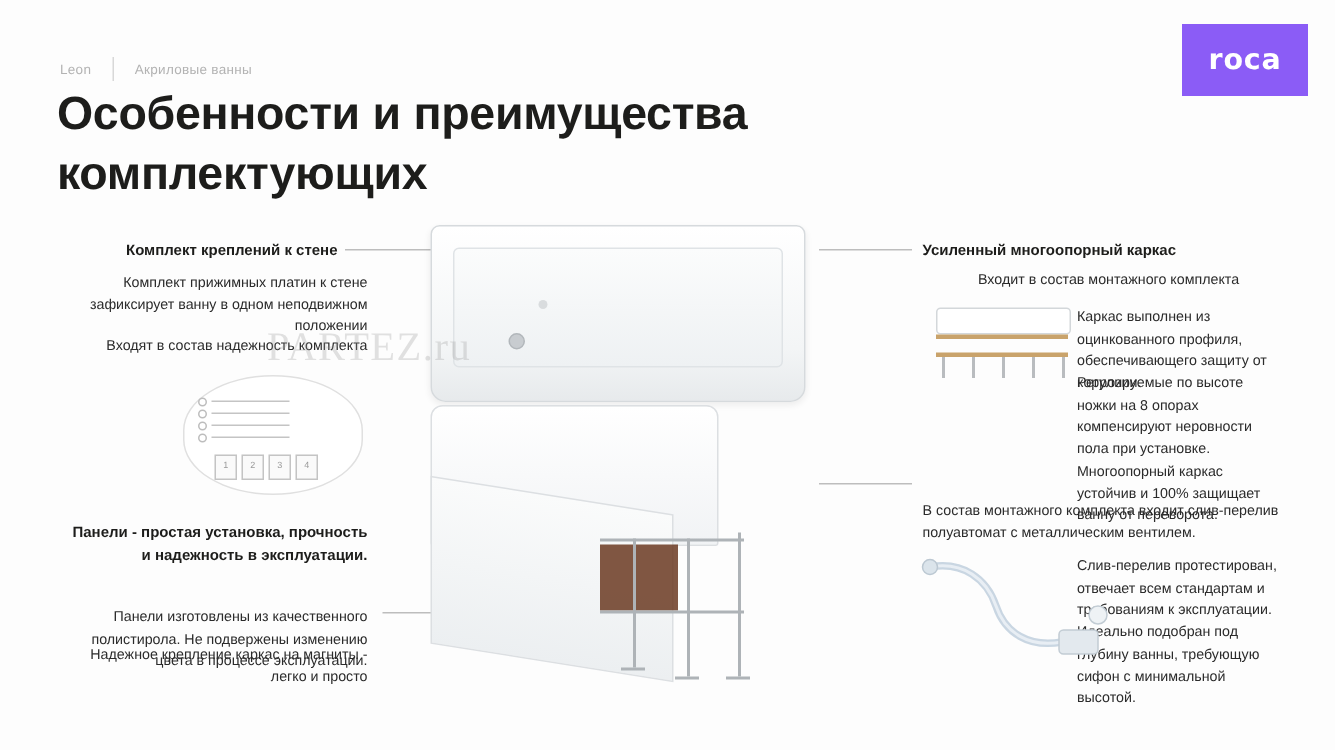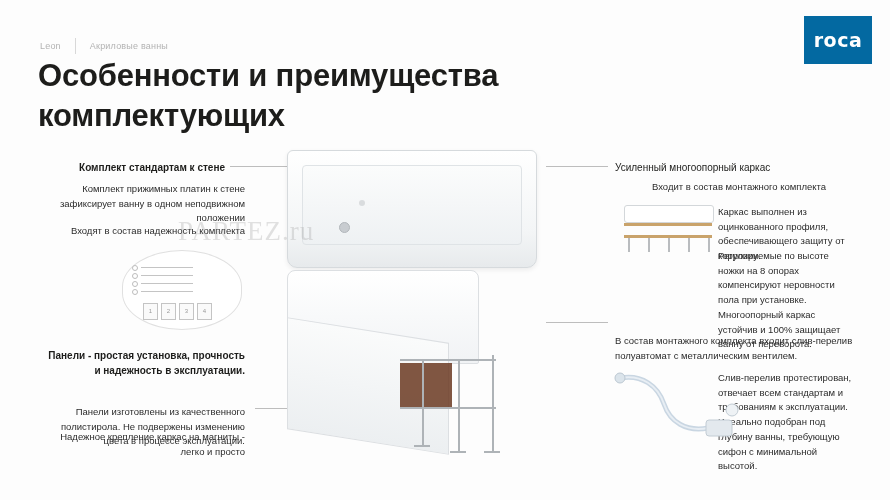--- a/index.html
+++ b/index.html
@@ -41,23 +41,23 @@
     height: 16px;
     background: #d8d8d8;
     margin-right: 14px;
   }
 
   
   .logo {
     position: absolute;
     top: 16px;
     right: 18px;
-    width: 68px;
+    width: 84px;
     height: 48px;
-    background: #0369a1;
+    background: #8b5cf6;
     display: flex;
     align-items: center;
     justify-content: center;
   }
   .logo-text {
     color: #ffffff;
     font-family: "DejaVu Sans", sans-serif;
     font-weight: bold;
     font-size: 19px;
     letter-spacing: .5px;
@@ -88,21 +88,21 @@
     color: #1d1d1b;
   }
   .p-left {
     font-size: 9.5px;
     text-align: right;
     line-height: 1.55;
     color: #2b2b2b;
   }
   .h-right {
     font-size: 10px;
-    font-weight: normal;
+    font-weight: bold;
     text-align: left;
     line-height: 1.45;
     color: #1d1d1b;
   }
   .p-right {
     font-size: 9.5px;
     text-align: left;
     line-height: 1.55;
     color: #2b2b2b;
   }
@@ -296,21 +296,21 @@
     <span class="sep"></span>
     <span class="crumb">Акриловые ванны</span>
   </div>
 
   <div class="logo">
     <span class="logo-text">roca</span>
   </div>
 
   <div class="title">Особенности и преимущества комплектующих</div>
 
-  <div class="blk h-left" style="top:161px; left:40px; width:185px;">Комплект стандартам к стене</div>
+  <div class="blk h-left" style="top:161px; left:40px; width:185px;">Комплект креплений к стене</div>
   <div class="blk p-left" style="top:182px; left:40px; width:205px;">Комплект прижимных платин к стене зафиксирует ванну в одном неподвижном положении</div>
   <div class="blk p-left" style="top:224px; left:40px; width:205px;">Входят в состав надежность комплекта</div>
 
   <div class="blk h-left" style="top:349px; left:40px; width:205px;">Панели - простая установка, прочность и надежность в эксплуатации.</div>
   <div class="blk p-left" style="top:405px; left:40px; width:205px;">Панели изготовлены из качественного полистирола. Не подвержены изменению цвета в процессе эксплуатации.</div>
   <div class="blk p-left" style="top:430px; left:40px; width:205px;">Надежное крепление каркас на магниты - легко и просто</div>
 
   <div class="leader" style="top:166px; left:230px; width:58px;"></div>
   <div class="leader" style="top:408px; left:255px; width:35px;"></div>
   <div class="leader-v" style="top:300px; left:290px; height:108px;"></div>

